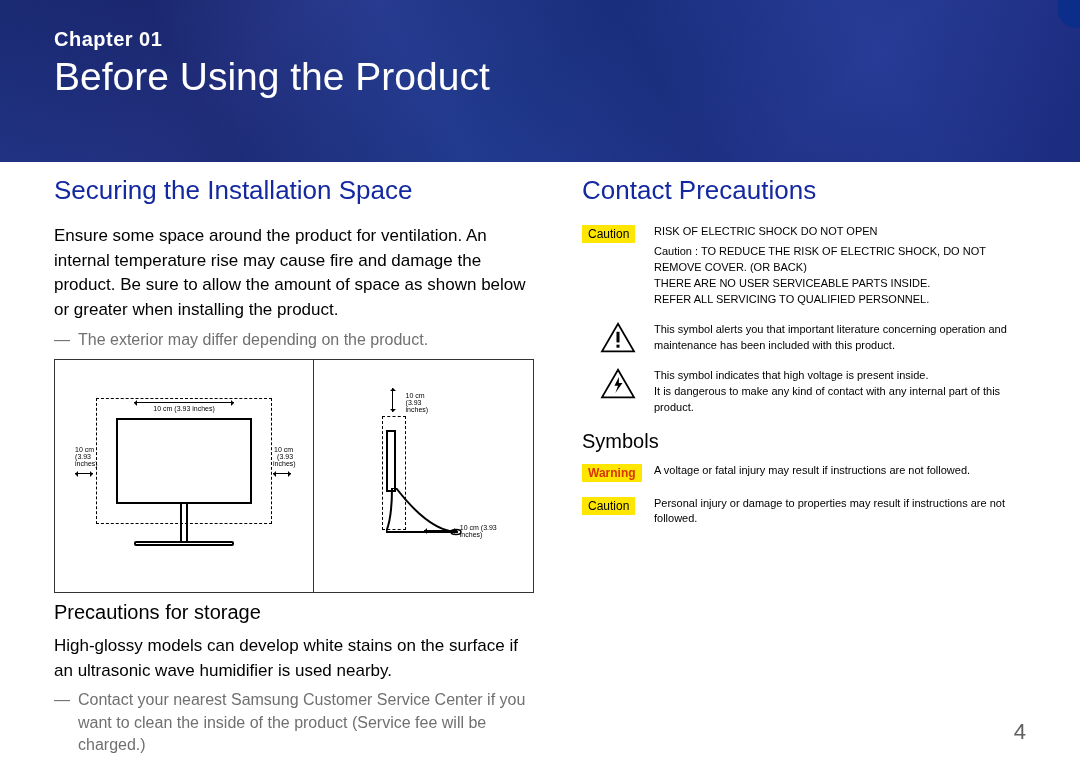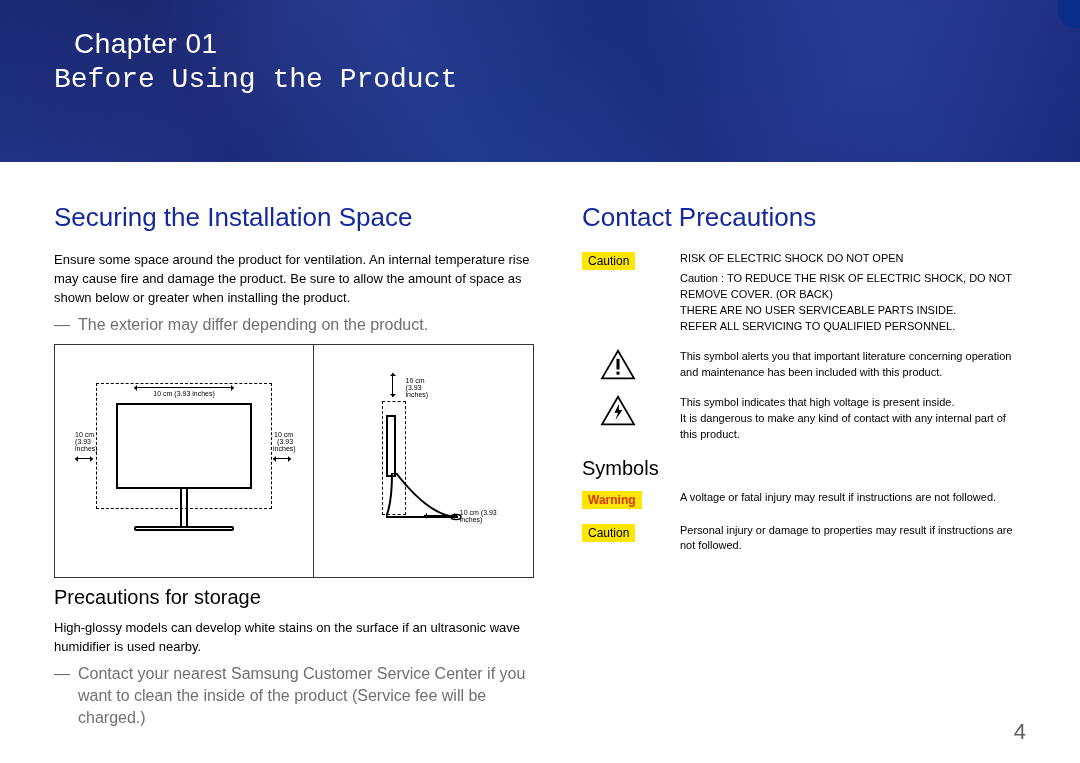--- a/index.html
+++ b/index.html
@@ -32,55 +32,53 @@
     top: 0;
     right: 0;
     width: 22px;
     height: 28px;
     background: #0b2e8a;
     border-bottom-left-radius: 18px;
   }
   .chapter-num {
     position: relative;
     color: #ffffff;
-    font-size: 28px;
-    font-weight: 400;
+    font-size: 20px;
+    font-weight: 700;
     letter-spacing: 0.5px;
-    margin-left: 20px;
   }
   .chapter-title {
     position: relative;
     color: #ffffff;
-    font-size: 28px;
+    font-size: 39px;
     font-weight: 400;
     margin-top: 4px;
-    font-family: Liberation Mono, monospace;
   }
   .content {
     display: flex;
-    padding: 40px 54px 0 54px;
+    padding: 13px 54px 0 54px;
     gap: 48px;
   }
   .col { flex: 1; }
   .col.left { flex: 0 0 480px; }
   .col.right { flex: 1; }
   h1.section {
     color: #1428a0;
     font-size: 26px;
     font-weight: 500;
     margin-bottom: 18px;
   }
   h2.subsection {
     color: #000;
     font-size: 20px;
     font-weight: 500;
     margin-bottom: 10px;
   }
   p.body {
-    font-size: 13px;
+    font-size: 17px;
     line-height: 1.45;
     color: #000;
     margin-bottom: 6px;
   }
   p.note {
     font-size: 16px;
     color: #707070;
     line-height: 1.4;
     margin-bottom: 6px;
     position: relative;
@@ -149,21 +147,21 @@
   .side-top-arrow .al{ border-left:1px solid #000; height:24px; width:0; position:relative; margin-left:12px;}
   .side-top-arrow .al::before,.side-top-arrow .al::after{content:'';position:absolute;left:-3px;width:0;height:0;border:3px solid transparent;}
   .side-top-arrow .al::before{top:-3px;border-bottom-color:#000;}
   .side-top-arrow .al::after{bottom:-3px;border-top-color:#000;}
   .side-bottom-arrow{ position:absolute; bottom:38px; left:90px; font-size:7px; display:flex; align-items:center; gap:3px;}
   .side-bottom-arrow .al{ border-top:1px solid #000; width:38px; position:relative;}
   .side-bottom-arrow .al::before,.side-bottom-arrow .al::after{content:'';position:absolute;top:-3px;width:0;height:0;border:3px solid transparent;}
   .side-bottom-arrow .al::before{left:-3px;border-right-color:#000;}
   .side-bottom-arrow .al::after{right:-3px;border-left-color:#000;}
 
-  .safety-row { display:flex; gap:26px; margin-bottom:14px; align-items:flex-start; }
+  .safety-row { display:flex; margin-bottom:14px; align-items:flex-start; }
   .safety-label-col { flex: 0 0 72px; }
   .safety-text-col { flex:1; font-size:11px; line-height:1.45; }
   .pill {
     display:inline-block;
     background:#ffe600;
     padding:2px 6px;
     font-size:12px;
     font-weight:500;
   }
   .pill.warning { color:#d93400; font-weight:600; }

